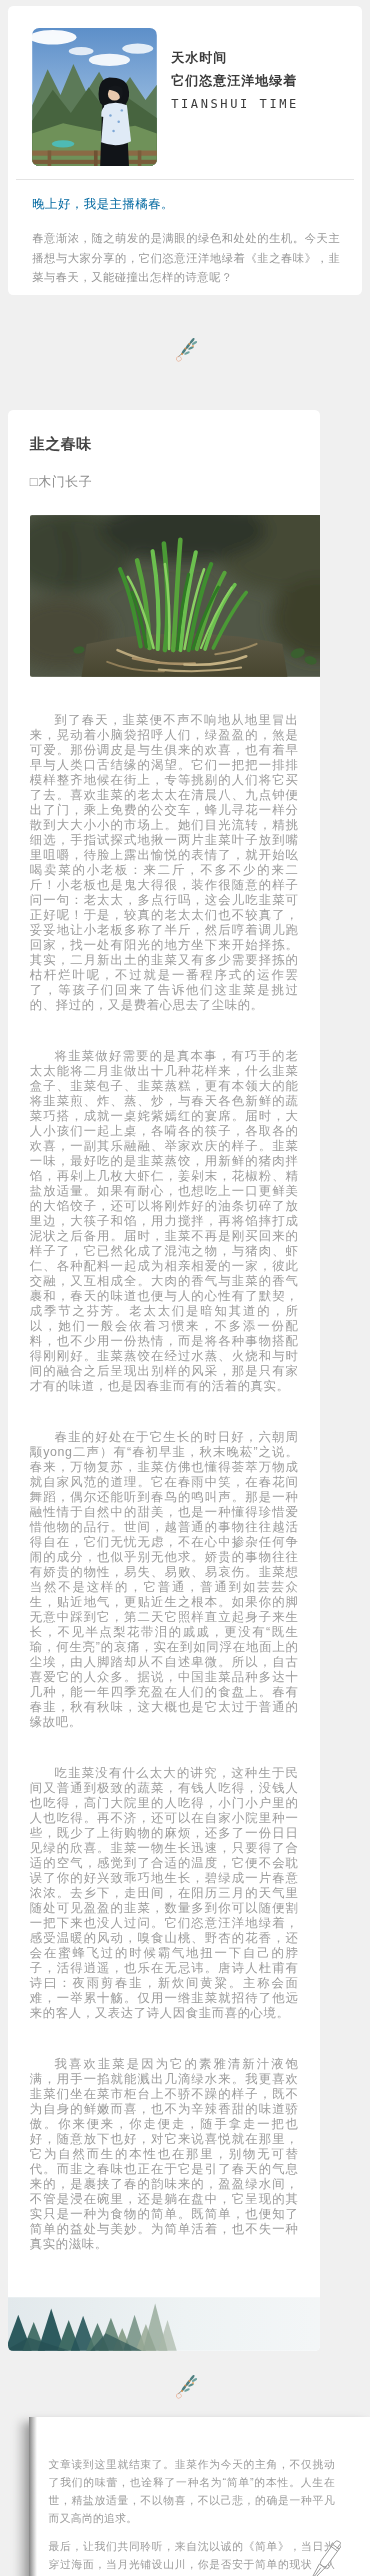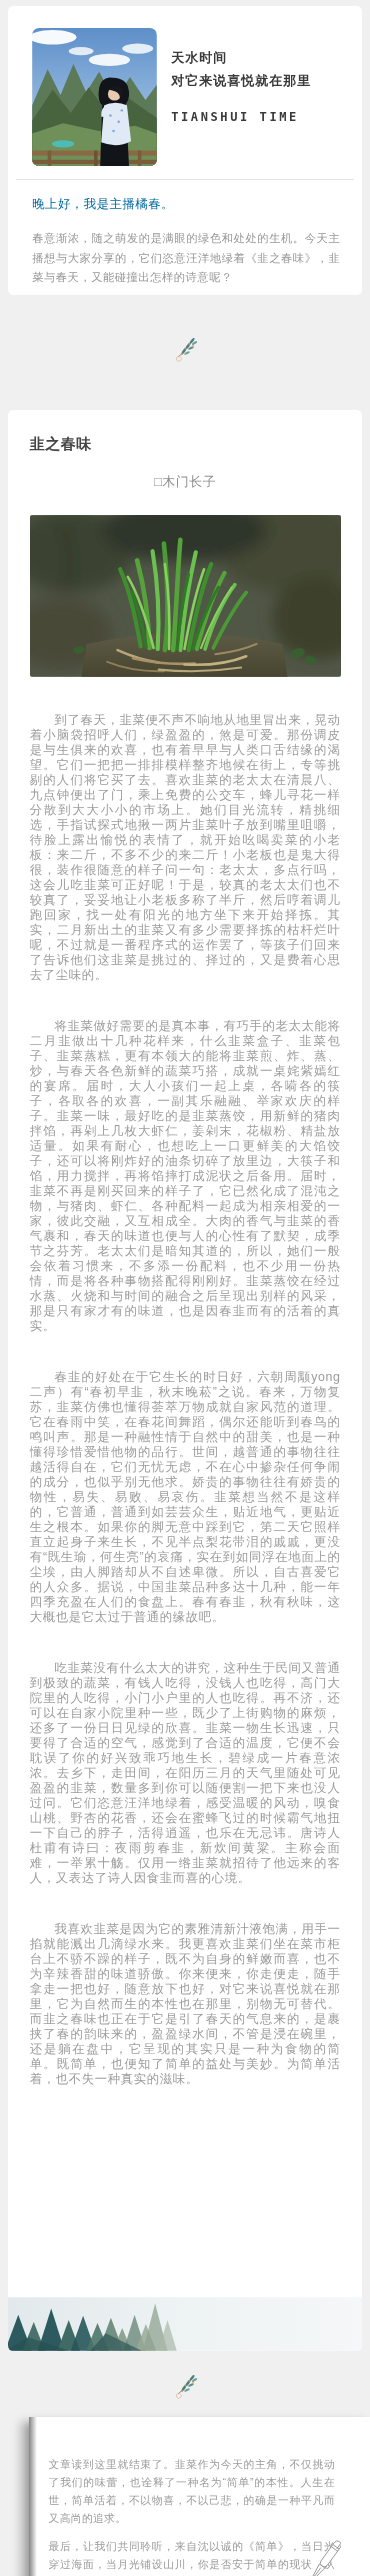--- a/index.html
+++ b/index.html
@@ -6,37 +6,37 @@
   html,body { background:#ffffff; }
   body { font-family:"Liberation Sans","DejaVu Sans",sans-serif; }
   .page { position:relative; width:371px; height:3493px; margin:0 auto; background:#ffffff; overflow:hidden; }
   .gray-zone { position:absolute; left:0; top:0; width:371px; height:2674px; background:#f0f0f0; }
 
   
   .card1 { position:absolute; left:8.2px; top:6.2px; width:354px; height:289px; background:#ffffff; border-radius:5.2px; }
   .profile-photo { position:absolute; left:24px; top:21.6px; width:125px; height:138px; border-radius:7.2px; overflow:hidden; }
   .channel-text { position:absolute; left:163px; top:40px; color:#3a3a3a; }
   .channel-text .cn { font-size:13px; font-weight:bold; line-height:23px; letter-spacing:1px; }
-  .channel-text .en { font-size:12px; font-weight:bold; letter-spacing:2.6px; margin-top:18px;
+  .channel-text .en { font-size:12px; font-weight:normal; letter-spacing:2.6px; margin-top:5px;
                       font-family:"DejaVu Sans Mono","Liberation Mono",monospace; }
   .card1-divider { position:absolute; left:8.2px; right:8.2px; top:173px; border-top:0.5px solid #e4e4e4; }
   .greeting { position:absolute; left:24px; top:190px; font-size:12.4px; color:#0369a1; letter-spacing:0.5px; }
   .intro { position:absolute; left:24px; top:223px; width:308px; font-size:11.3px; line-height:19.6px;
            letter-spacing:0.5px; color:#979797; text-align:justify; }
 
   
   .leaf1 { position:absolute; left:171px; top:333px; width:30px; height:30px; }
   .leaf2 { position:absolute; left:171px; top:2370px; width:30px; height:30px; }
 
   
-  .card2 { position:absolute; left:8.2px; top:410px; width:354px; height:1941px; background:#ffffff;
+  .card2 { position:absolute; left:8.2px; top:410px; width:312px; height:1941px; background:#ffffff;
            border-radius:5.2px; overflow:hidden; }
   .card2-inner { padding:25px 21.6px 0 21.6px; }
   .essay-title { font-size:15px; font-weight:bold; color:#454545; letter-spacing:0.5px; }
-  .essay-author { margin-top:18.5px; font-size:13px; color:#8f8f8f; letter-spacing:0.5px;text-align:center; }
+  .essay-author { margin-top:18.5px; font-size:13px; color:#8f8f8f; letter-spacing:0.5px; }
   .essay-photo { margin-top:24px; width:311px; height:162px; border-radius:2.1px; overflow:hidden; }
   .essay p { margin-top:36px; font-size:12.4px; line-height:15px; letter-spacing:0.6px; color:#9c9c9c;
              text-align:justify; text-indent:2em; }
   .forest { position:absolute; left:0; bottom:0; width:354px; height:54px; }
 
   
   .note { position:absolute; left:29px; top:2417px; width:342px; height:187px; background:#ffffff;
           border-bottom:1.5px solid #6f6f6f;
           box-shadow:-8.2px 5.2px 9.3px rgba(0,0,0,.25), 0 6.2px 7.2px rgba(0,0,0,.22); }
   .note::before { content:""; position:absolute; left:0; top:0; bottom:0; width:8.2px;
@@ -81,21 +81,21 @@
           <circle cx="168" cy="182" r="2.4" fill="#7fa8d6"></circle>
         <circle cx="158" cy="200" r="2.4" fill="#7fa8d6"></circle>
           <circle cx="174" cy="160" r="2.4" fill="#7fa8d6"></circle>
         <circle cx="160" cy="128" r="13" fill="#e9c9ad"></circle>
         <path d="M146 120 q12 -14 28 -4 q6 16 -4 22 q2 -16 -24 -18" fill="#14171b"></path>
         <path d="M150 146 q-18 8 -16 26 l10 2 q0 -16 6 -28" fill="#dfeaf6"></path>
       </svg>
     </div>
     <div class="channel-text">
       <div class="cn">天水时间</div>
-      <div class="cn">对它来说喜悦就在那里</div>
+      <div class="cn">它们恣意汪洋地绿着</div>
       <div class="en">TIANSHUI TIME</div>
     </div>
     <div class="card1-divider"></div>
     <div class="greeting">晚上好，我是主播橘春。</div>
     <div class="intro">春意渐浓，随之萌发的是满眼的绿色和处处的生机。今天主播想与大家分享的，它们恣意汪洋地绿着《韭之春味》，韭菜与春天，又能碰撞出怎样的诗意呢？</div>
   </div>
 
   <div class="leaf1">
     <svg width="30" height="30" viewBox="0 0 60 60">
       <path d="M14 48 C24 40 34 28 46 10" stroke="#4e7f80" stroke-width="1.6" fill="none"></path>
@@ -220,21 +220,21 @@
       <circle cx="37" cy="22" r="2" fill="#d88c4a"></circle>
         <circle cx="29" cy="31" r="2" fill="#d88c4a"></circle>
       <circle cx="44" cy="26" r="1.8" fill="#e3a35f"></circle>
         <circle cx="22" cy="42" r="2" fill="#d88c4a"></circle>
       <path d="M16 46 q-7 2 -5 8 q3 5 8 1 q5 -4 -3 -9" stroke="#e8b49a" stroke-width="1.6" fill="none"></path>
     </svg>
   </div>
 
   <div class="note">
     <div class="note-text">
-      <p>文章读到这里就结束了。韭菜作为今天的主角，不仅挑动了我们的味蕾，也诠释了一种名为“简单”的本性。人生在世，简单活着，不以物喜，不以己悲，的确是一种平凡而又高尚的追求。</p>
+      <p>文章读到这里就结束了。韭菜作为今天的主角，不仅挑动了我们的味蕾，也诠释了一种名为“简单”的本性。人生在世，精盐放适量，不以物喜，不以己悲，的确是一种平凡而又高尚的追求。</p>
       <p>最后，让我们共同聆听，来自沈以诚的《简单》，当日光穿过海面，当月光铺设山川，你是否安于简单的现状，从未想逃离？</p>
     </div>
     <div class="pen">
       <svg width="38" height="67" viewBox="0 0 74 130">
         <g transform="rotate(36 37 65)" stroke="#8e8e8e" stroke-width="1.6" fill="#ffffff">
           <rect x="29" y="6" width="15" height="58" rx="7"></rect>
           <line x1="29" y1="18" x2="44" y2="18"></line>
           <line x1="29" y1="23" x2="44" y2="23"></line>
           <line x1="40" y1="8" x2="40" y2="20"></line>
           <path d="M30 64 L43 64 L38.5 96 L34.5 96 Z"></path>

